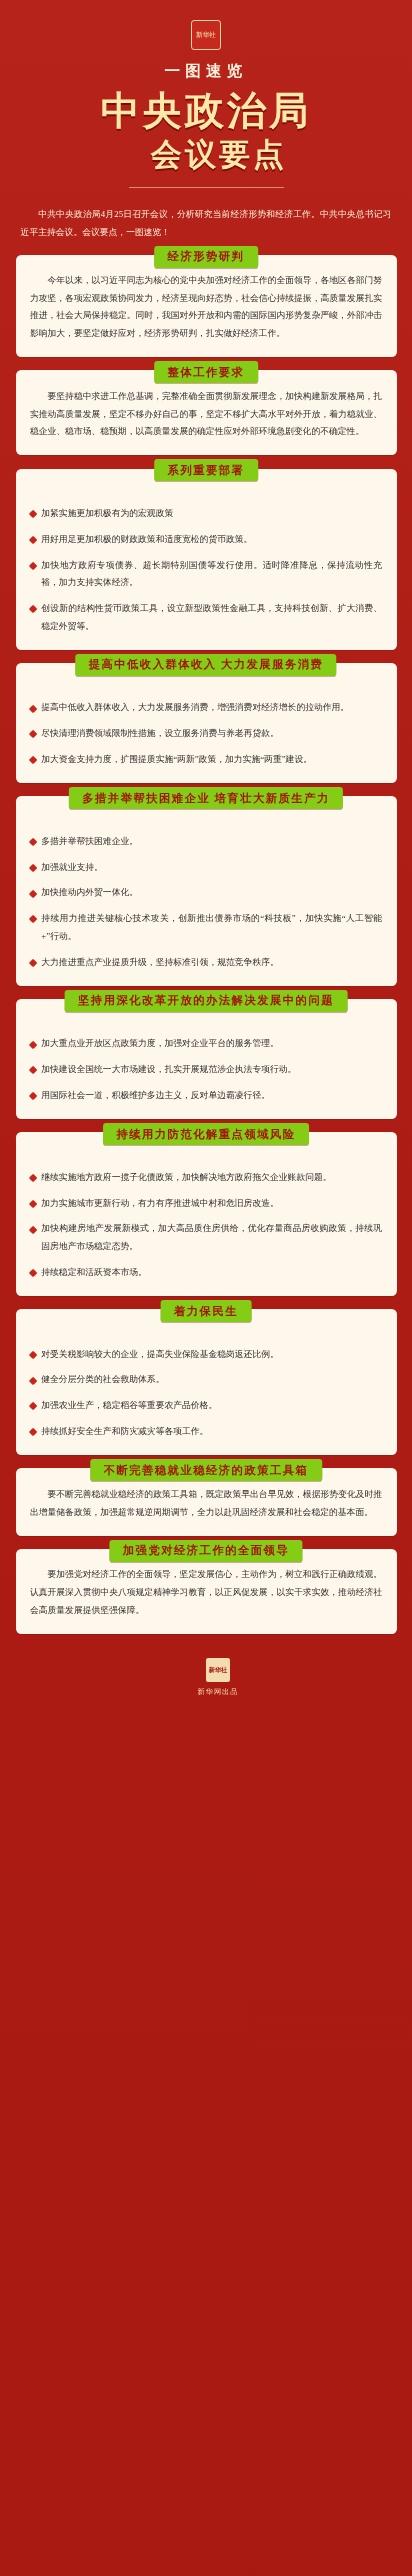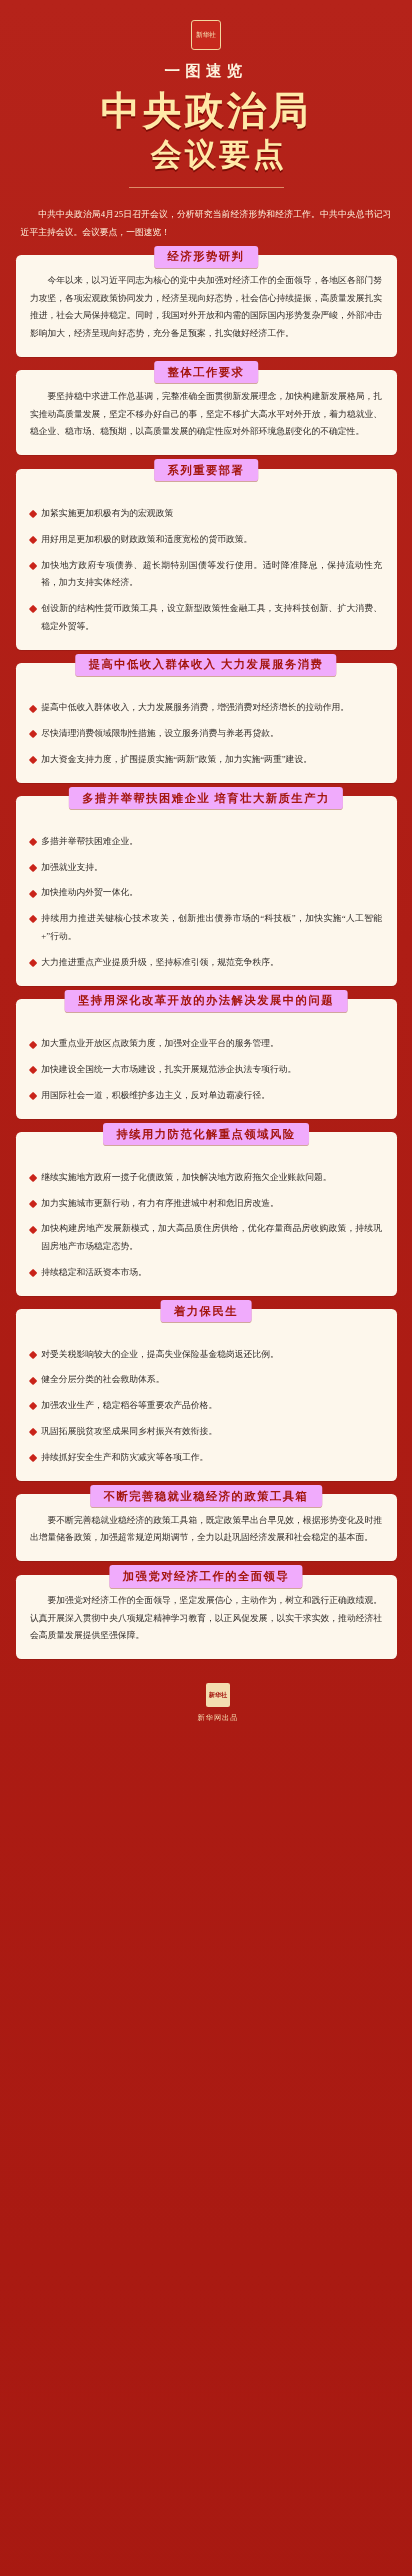--- a/index.html
+++ b/index.html
@@ -91,21 +91,21 @@
     border-radius: 5.2px;
     padding: 17.5px 14.4px 14.4px 14.4px;
     position: relative;
     box-shadow: 0 1px 0 rgba(0,0,0,.10);
   }
   .card-head {
     position: absolute;
     top: -9.3px;
     left: 50%;
     transform: translateX(-50%);
-    background: #f0abfc;
+    background: #84cc16;
     color: #a3160e;
     font-weight: bold;
     font-size: 11.3px;
     letter-spacing: 1.5px;
     padding: 3.6px 13.4px;
     border-radius: 3.1px;
     white-space: nowrap;
     font-family: "Liberation Serif", serif;
     box-shadow: 0 1px 0 rgba(125,13,7,.35);
   }
@@ -183,21 +183,21 @@
     </div>
     <div class="header-rule"></div>
   </div>
 
   <div class="intro">中共中央政治局4月25日召开会议，分析研究当前经济形势和经济工作。中共中央总书记习近平主持会议。会议要点，一图速览！</div>
 
   <div id="sections">
       <div class="card">
         <div class="card-head">经济形势研判</div>
         <div class="card-body">
-          <p class="tight">今年以来，以习近平同志为核心的党中央加强对经济工作的全面领导，各地区各部门努力攻坚，各项宏观政策协同发力，经济呈现向好态势，社会信心持续提振，高质量发展扎实推进，社会大局保持稳定。同时，我国对外开放和内需的国际国内形势复杂严峻，外部冲击影响加大，经济呈现向好态势，充分备足预案，扎实做好经济工作。</p>
+          <p class="tight">今年以来，以习近平同志为核心的党中央加强对经济工作的全面领导，各地区各部门努力攻坚，各项宏观政策协同发力，经济呈现向好态势，社会信心持续提振，高质量发展扎实推进，社会大局保持稳定。同时，我国对外开放和内需的国际国内形势复杂严峻，外部冲击影响加大，要坚定做好应对，经济形势研判，扎实做好经济工作。</p>
         </div>
       </div>
       <div class="card">
         <div class="card-head">整体工作要求</div>
         <div class="card-body">
           <p class="tight">要坚持稳中求进工作总基调，完整准确全面贯彻新发展理念，加快构建新发展格局，扎实推动高质量发展，坚定不移办好自己的事，坚定不移扩大高水平对外开放，着力稳就业、稳企业、稳市场、稳预期，以高质量发展的确定性应对外部环境急剧变化的不确定性。</p>
         </div>
       </div>
       <div class="card">
         <div class="card-head">系列重要部署</div>
@@ -318,24 +318,20 @@
               <span class="dot"></span>
               <span class="btext">对受关税影响较大的企业，提高失业保险基金稳岗返还比例。</span>
             </div>
             <div class="bullet">
               <span class="dot"></span>
               <span class="btext">健全分层分类的社会救助体系。</span>
             </div>
             <div class="bullet">
               <span class="dot"></span>
               <span class="btext">加强农业生产，稳定稻谷等重要农产品价格。</span>
-            </div>
-            <div class="bullet">
-              <span class="dot"></span>
-              <span class="btext">巩固拓展脱贫攻坚成果同乡村振兴有效衔接。</span>
             </div>
             <div class="bullet">
               <span class="dot"></span>
               <span class="btext">持续抓好安全生产和防灾减灾等各项工作。</span>
             </div>
           </div>
         </div>
       </div>
       <div class="card">
         <div class="card-head">不断完善稳就业稳经济的政策工具箱</div>

